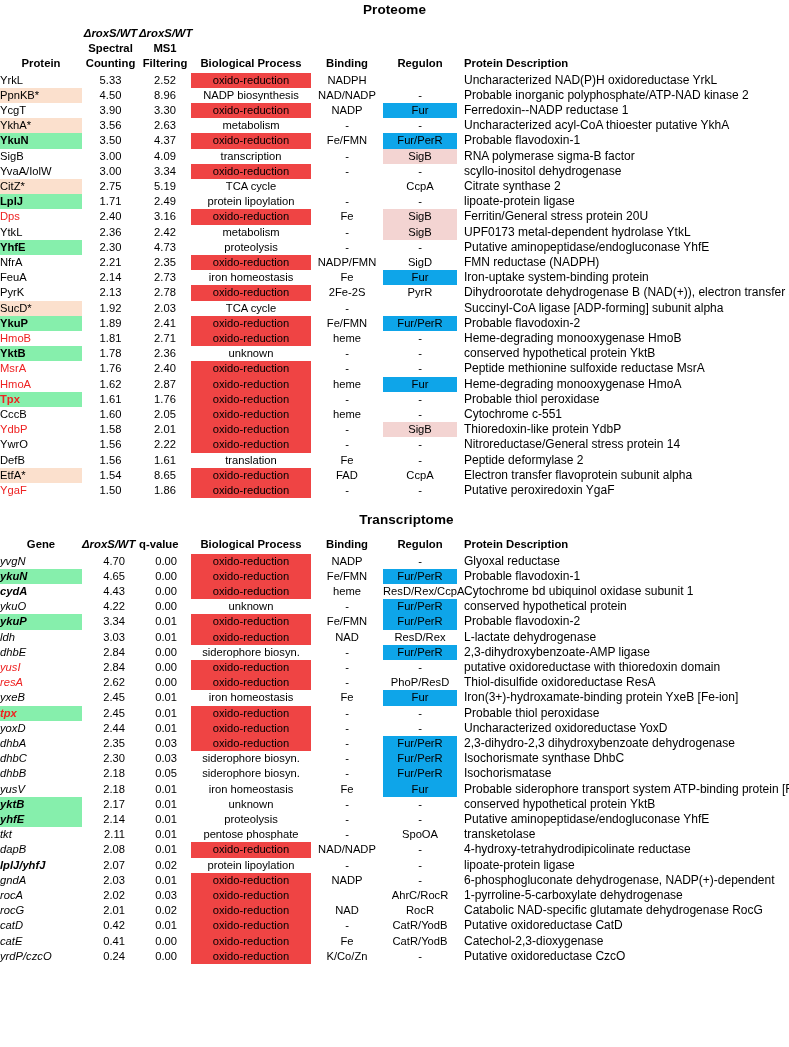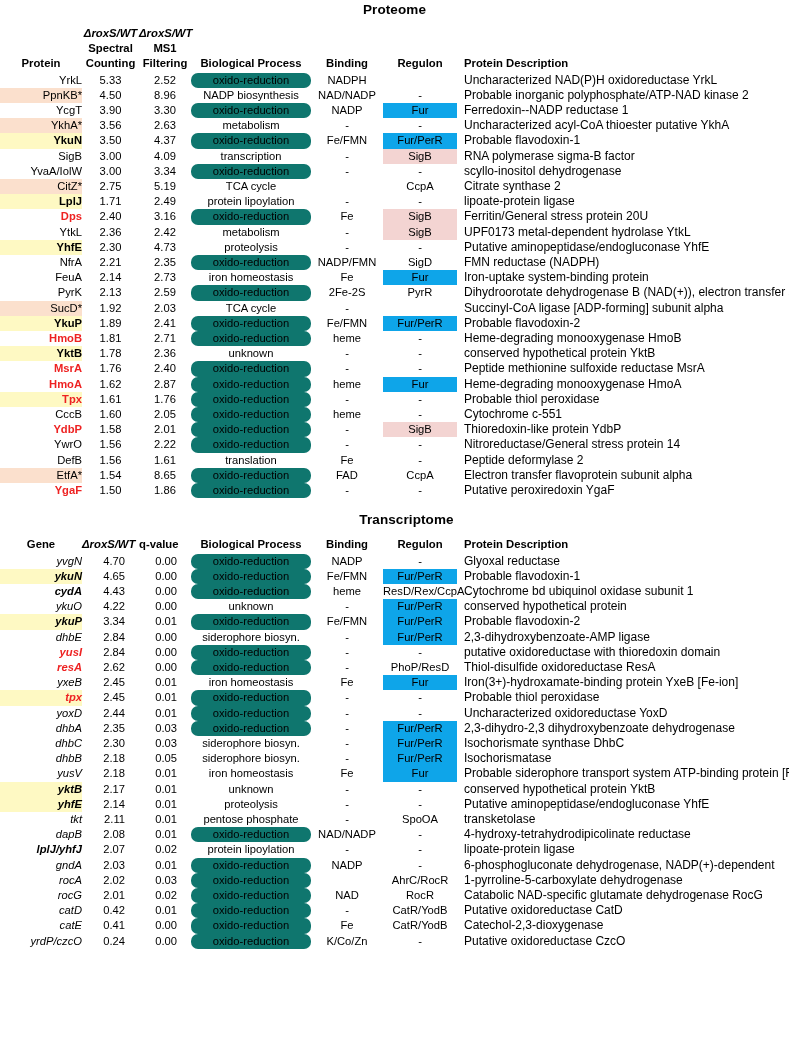--- a/index.html
+++ b/index.html
@@ -99,35 +99,35 @@
     font-size: 12px;
   }
 
   .hdr-name  { text-align: center; }
   .hdr-num   { text-align: center; }
   .hdr-num-r { text-align: right; padding-right: 14px; }
   .hdr-bp    { text-align: center; }
   .hdr-bind  { text-align: center; }
   .hdr-reg   { text-align: center; }
   .hdr-desc  { text-align: left; padding-left: 7px; }
-  .hl-lavender { background: #0f766e; border-radius: 7px; }
+  .hl-lavender { background: #ef4444; }
   .hl-green    { background: #0ea5e9; }
   .hl-pink     { background: #f3d4d2; }
-  .hl-blue     { background: #fef9c3; }
+  .hl-blue     { background: #86efac; }
   .hl-peach    { background: #fbe0cd; }
 
-  .txt-red { color: #ee2222; font-weight: bold; }
+  .txt-red { color: #ee2222; }
   .txt-bold { font-weight: bold; }
   .txt-italic { font-style: italic; }
 
   .namewrap {
     display: block;
     width: 100%;
     box-sizing: border-box;
-    text-align: right;
+    text-align: left;
   }
   .bpwrap {
     display: block;
     width: 100%;
     box-sizing: border-box;
     text-align: center;
   }
   .regwrap {
     display: block;
     width: 100%;
@@ -384,21 +384,21 @@
           <td class="cell-reg">
             <span class="regwrap hl-green">Fur</span>
           </td>
           <td class="cell-desc"><span>Iron-uptake system-binding protein</span></td>
         </tr>
         <tr>
           <td class="cell-name">
             <span class="namewrap  ">PyrK</span>
           </td>
           <td class="cell-num"><span>2.13</span></td>
-          <td class="cell-num"><span>2.59</span></td>
+          <td class="cell-num"><span>2.78</span></td>
           <td class="cell-bp">
             <span class="bpwrap hl-lavender">oxido-reduction</span>
           </td>
           <td class="cell-bind"><span>2Fe-2S</span></td>
           <td class="cell-reg">
             <span class="regwrap ">PyrR</span>
           </td>
           <td class="cell-desc"><span>Dihydroorotate dehydrogenase B (NAD(+)), electron transfer subunit</span></td>
         </tr>
         <tr>
@@ -693,20 +693,35 @@
             <span class="bpwrap hl-lavender">oxido-reduction</span>
           </td>
           <td class="cell-bind"><span>Fe/FMN</span></td>
           <td class="cell-reg">
             <span class="regwrap hl-green">Fur/PerR</span>
           </td>
           <td class="cell-desc"><span>Probable flavodoxin-2</span></td>
         </tr>
         <tr>
           <td class="cell-name">
+            <span class="namewrap  txt-italic">ldh</span>
+          </td>
+          <td class="cell-num-r"><span>3.03</span></td>
+          <td class="cell-num-r"><span>0.01</span></td>
+          <td class="cell-bp">
+            <span class="bpwrap hl-lavender">oxido-reduction</span>
+          </td>
+          <td class="cell-bind"><span>NAD</span></td>
+          <td class="cell-reg">
+            <span class="regwrap ">ResD/Rex</span>
+          </td>
+          <td class="cell-desc"><span>L-lactate dehydrogenase</span></td>
+        </tr>
+        <tr>
+          <td class="cell-name">
             <span class="namewrap  txt-italic">dhbE</span>
           </td>
           <td class="cell-num-r"><span>2.84</span></td>
           <td class="cell-num-r"><span>0.00</span></td>
           <td class="cell-bp">
             <span class="bpwrap ">siderophore biosyn.</span>
           </td>
           <td class="cell-bind"><span>-</span></td>
           <td class="cell-reg">
             <span class="regwrap hl-green">Fur/PerR</span>

